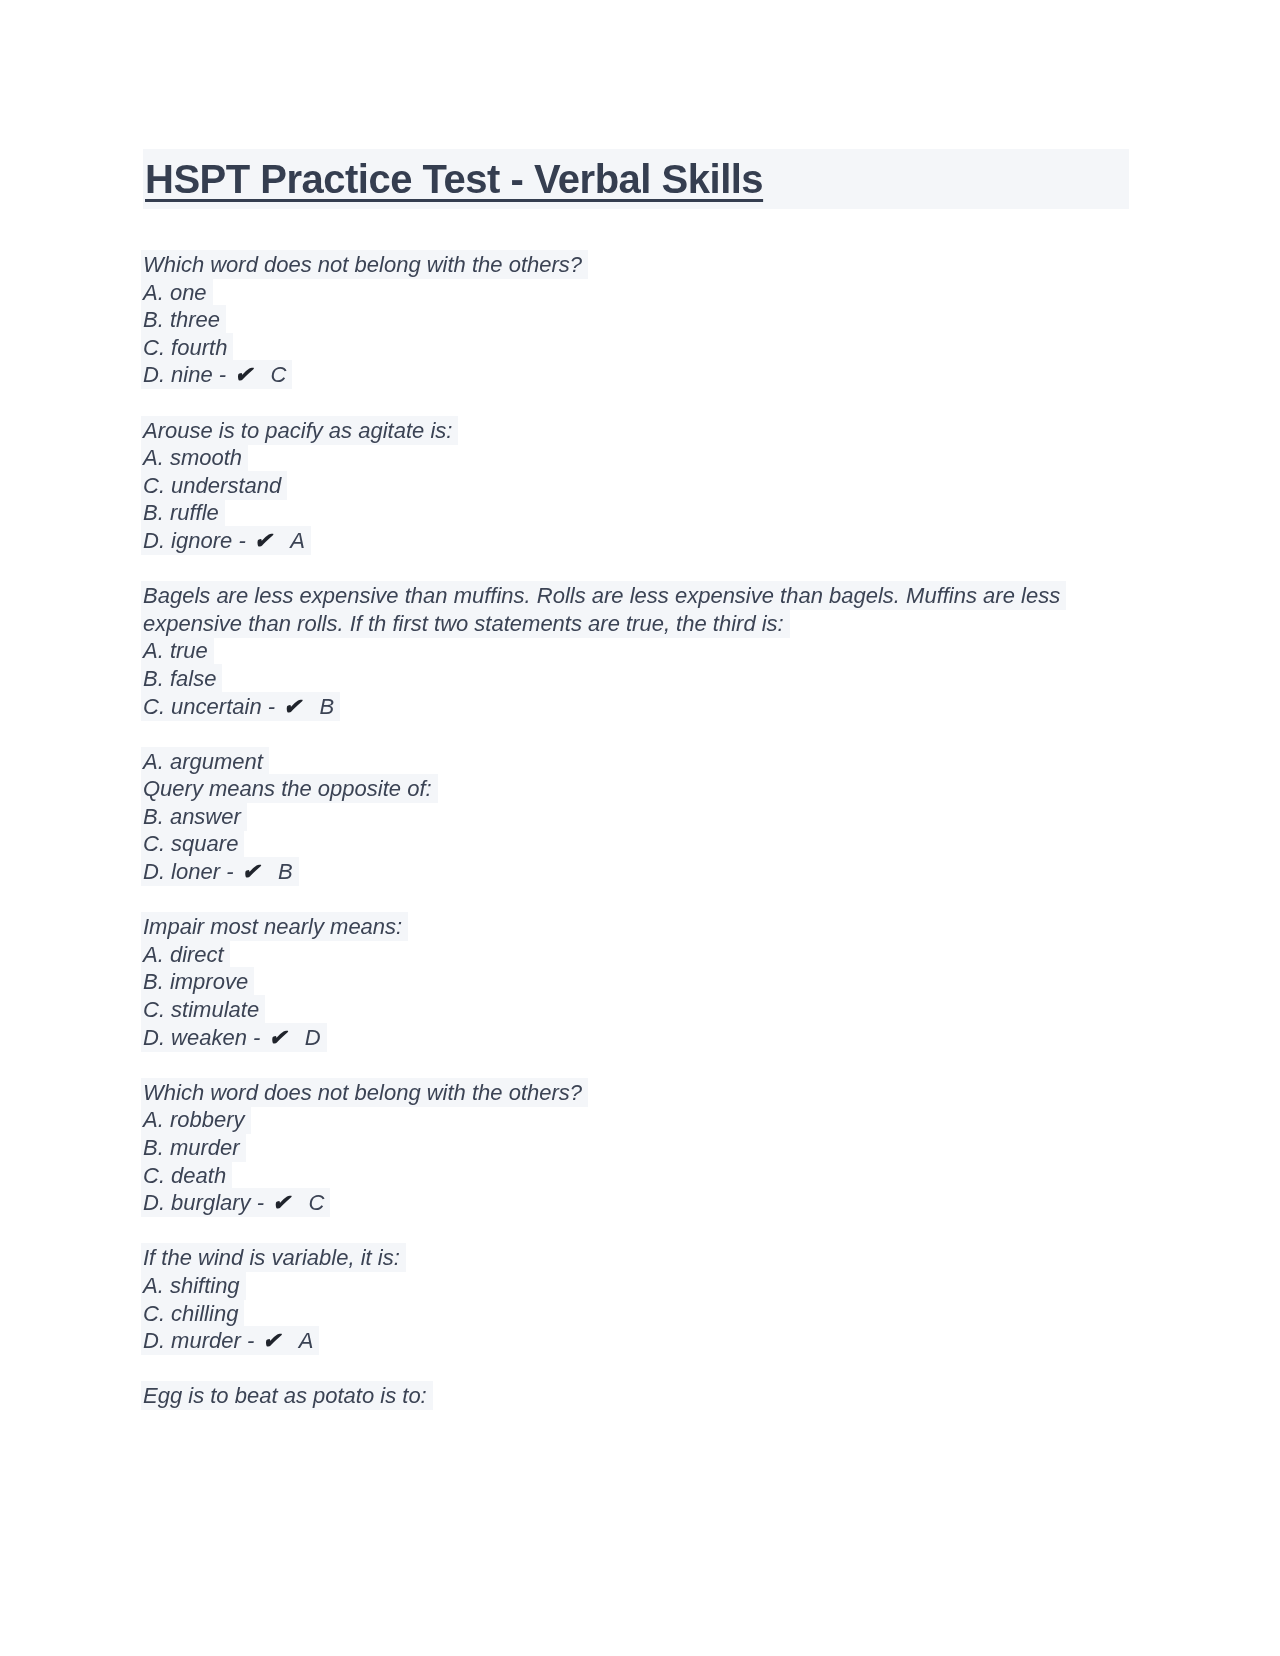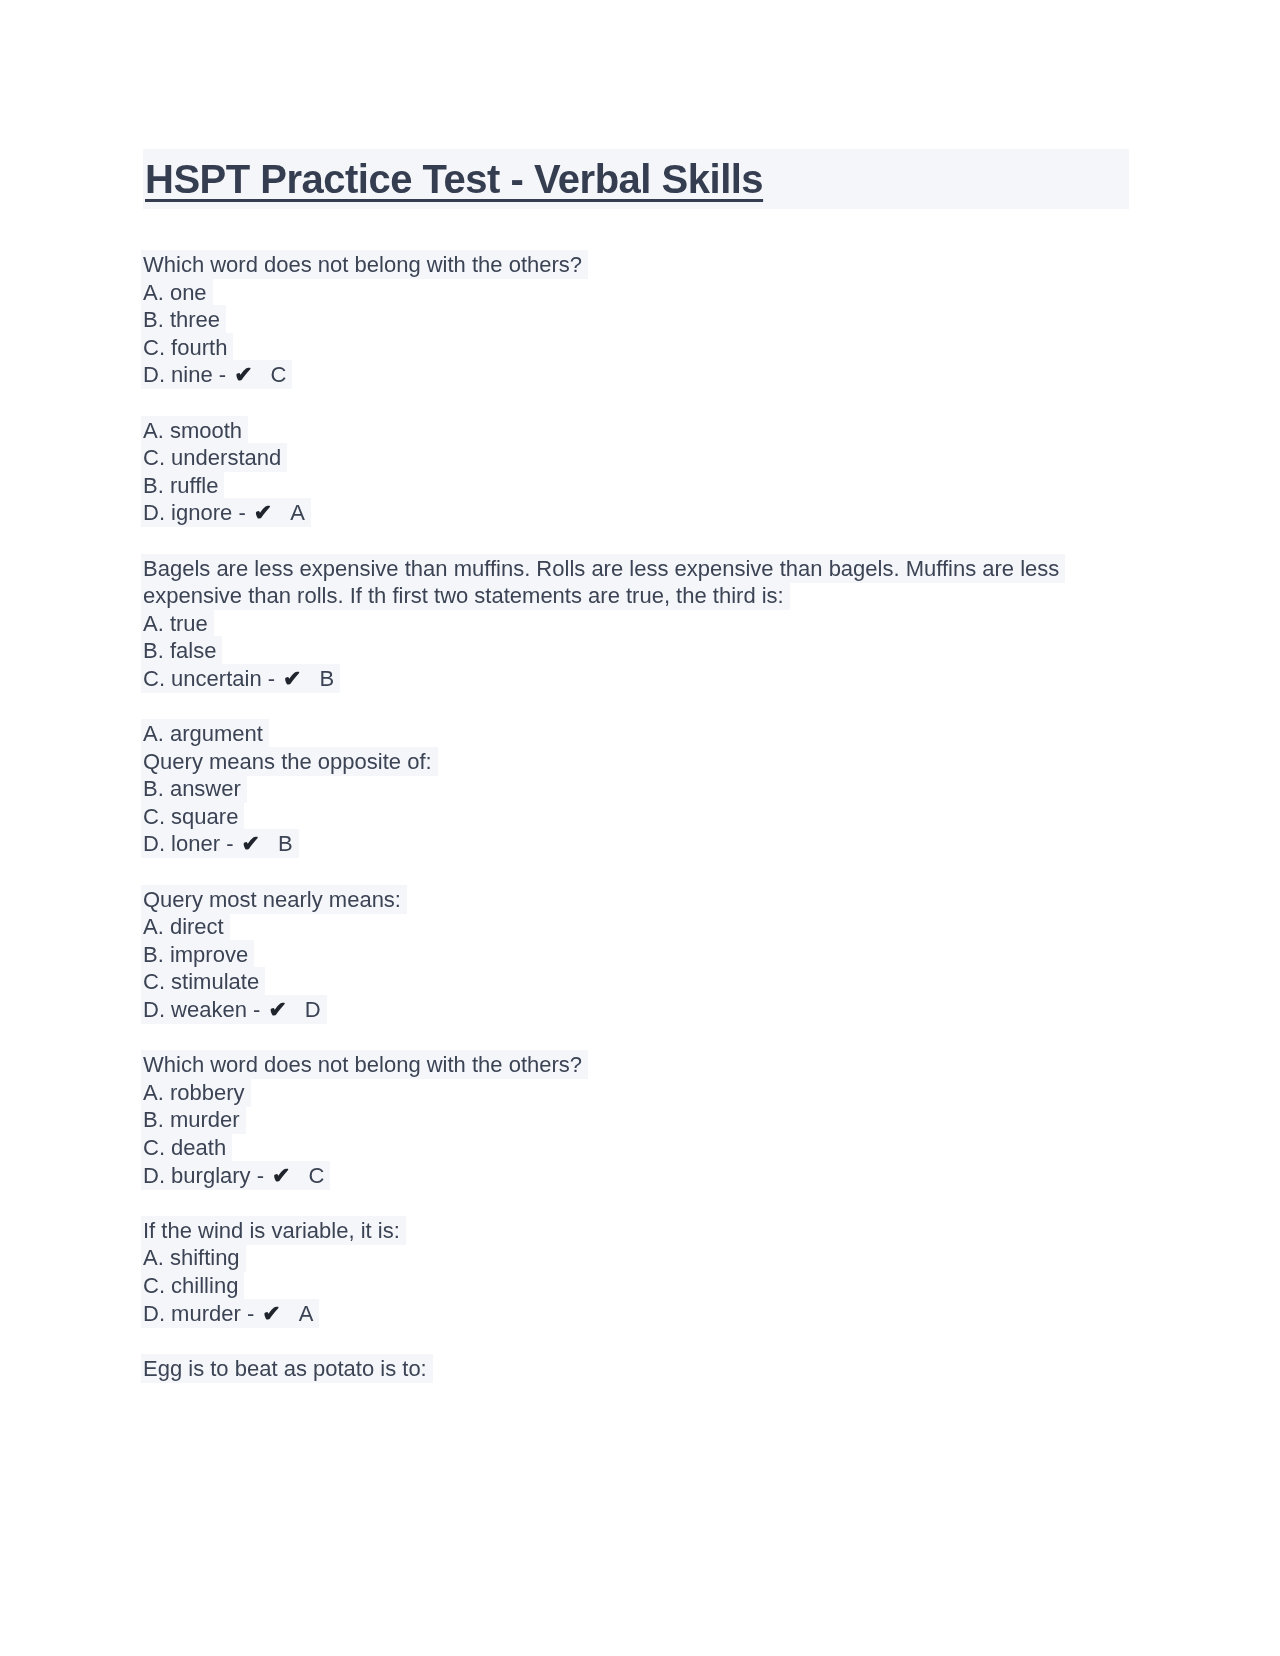--- a/index.html
+++ b/index.html
@@ -33,20 +33,21 @@
     font-size: 40px;
     font-weight: bold;
     color: #353e50;
     text-decoration: underline;
     text-decoration-thickness: 3px;
     text-underline-offset: 6px;
     letter-spacing: -0.5px;
   }
   .qblock {
     margin-bottom: 27.6px;
+    font-style: italic;
   }
   .line {
     font-size: 22px;
     line-height: 27.6px;
     color: #3b4354;
   }
   .hl {
     background: #f4f6f9;
     padding: 2px 6px 2px 2px;
     margin-left: -2px;
@@ -75,20 +76,21 @@
 
     <div class="qblock">
       <div class="line"><span class="hl">Which word does not belong with the others?</span></div>
       <div class="line"><span class="hl">A. one</span></div>
       <div class="line"><span class="hl">B. three</span></div>
       <div class="line"><span class="hl">C. fourth</span></div>
       <div class="line"><span class="hl"><span>D. nine -</span><span class="check">✔</span><span class="ansletter">C</span></span></div>
     </div>
 
     <div class="qblock">
+      <div class="line"><span class="hl">Arouse is to pacify as agitate is:</span></div>
       <div class="line"><span class="hl">A. smooth</span></div>
       <div class="line"><span class="hl">C. understand</span></div>
       <div class="line"><span class="hl">B. ruffle</span></div>
       <div class="line"><span class="hl"><span>D. ignore -</span><span class="check">✔</span><span class="ansletter">A</span></span></div>
     </div>
 
     <div class="qblock">
       <div class="line"><span class="hl">Bagels are less expensive than muffins. Rolls are less expensive than bagels. Muffins are less expensive than rolls. If th first two statements are true, the third is:</span></div>
       <div class="line"><span class="hl">A. true</span></div>
       <div class="line"><span class="hl">B. false</span></div>
@@ -97,21 +99,21 @@
 
     <div class="qblock">
       <div class="line"><span class="hl">A. argument</span></div>
       <div class="line"><span class="hl">Query means the opposite of:</span></div>
       <div class="line"><span class="hl">B. answer</span></div>
       <div class="line"><span class="hl">C. square</span></div>
       <div class="line"><span class="hl"><span>D. loner -</span><span class="check">✔</span><span class="ansletter">B</span></span></div>
     </div>
 
     <div class="qblock">
-      <div class="line"><span class="hl">Query most nearly means:</span></div>
+      <div class="line"><span class="hl">Impair most nearly means:</span></div>
       <div class="line"><span class="hl">A. direct</span></div>
       <div class="line"><span class="hl">B. improve</span></div>
       <div class="line"><span class="hl">C. stimulate</span></div>
       <div class="line"><span class="hl"><span>D. weaken -</span><span class="check">✔</span><span class="ansletter">D</span></span></div>
     </div>
 
     <div class="qblock">
       <div class="line"><span class="hl">Which word does not belong with the others?</span></div>
       <div class="line"><span class="hl">A. robbery</span></div>
       <div class="line"><span class="hl">B. murder</span></div>

